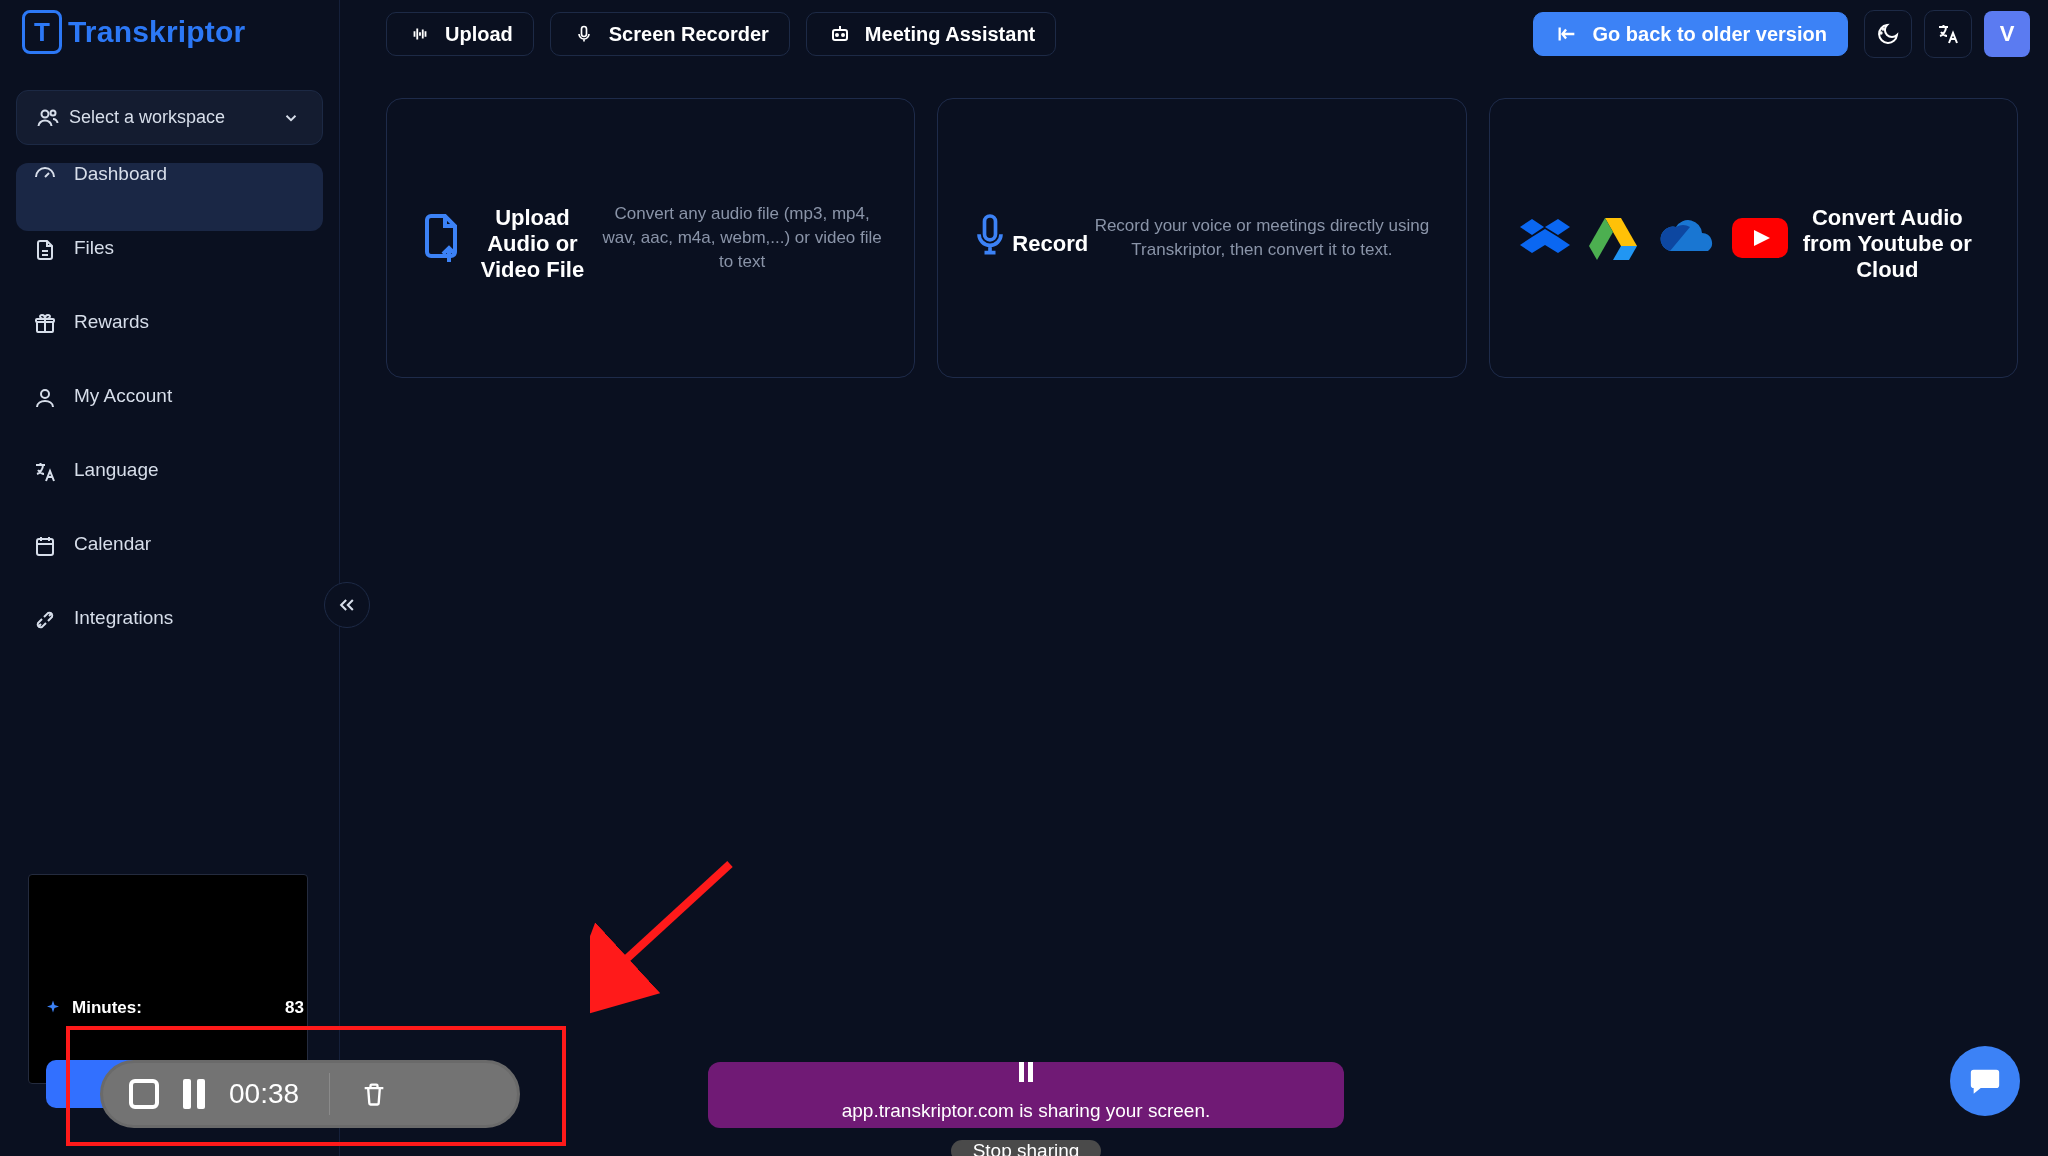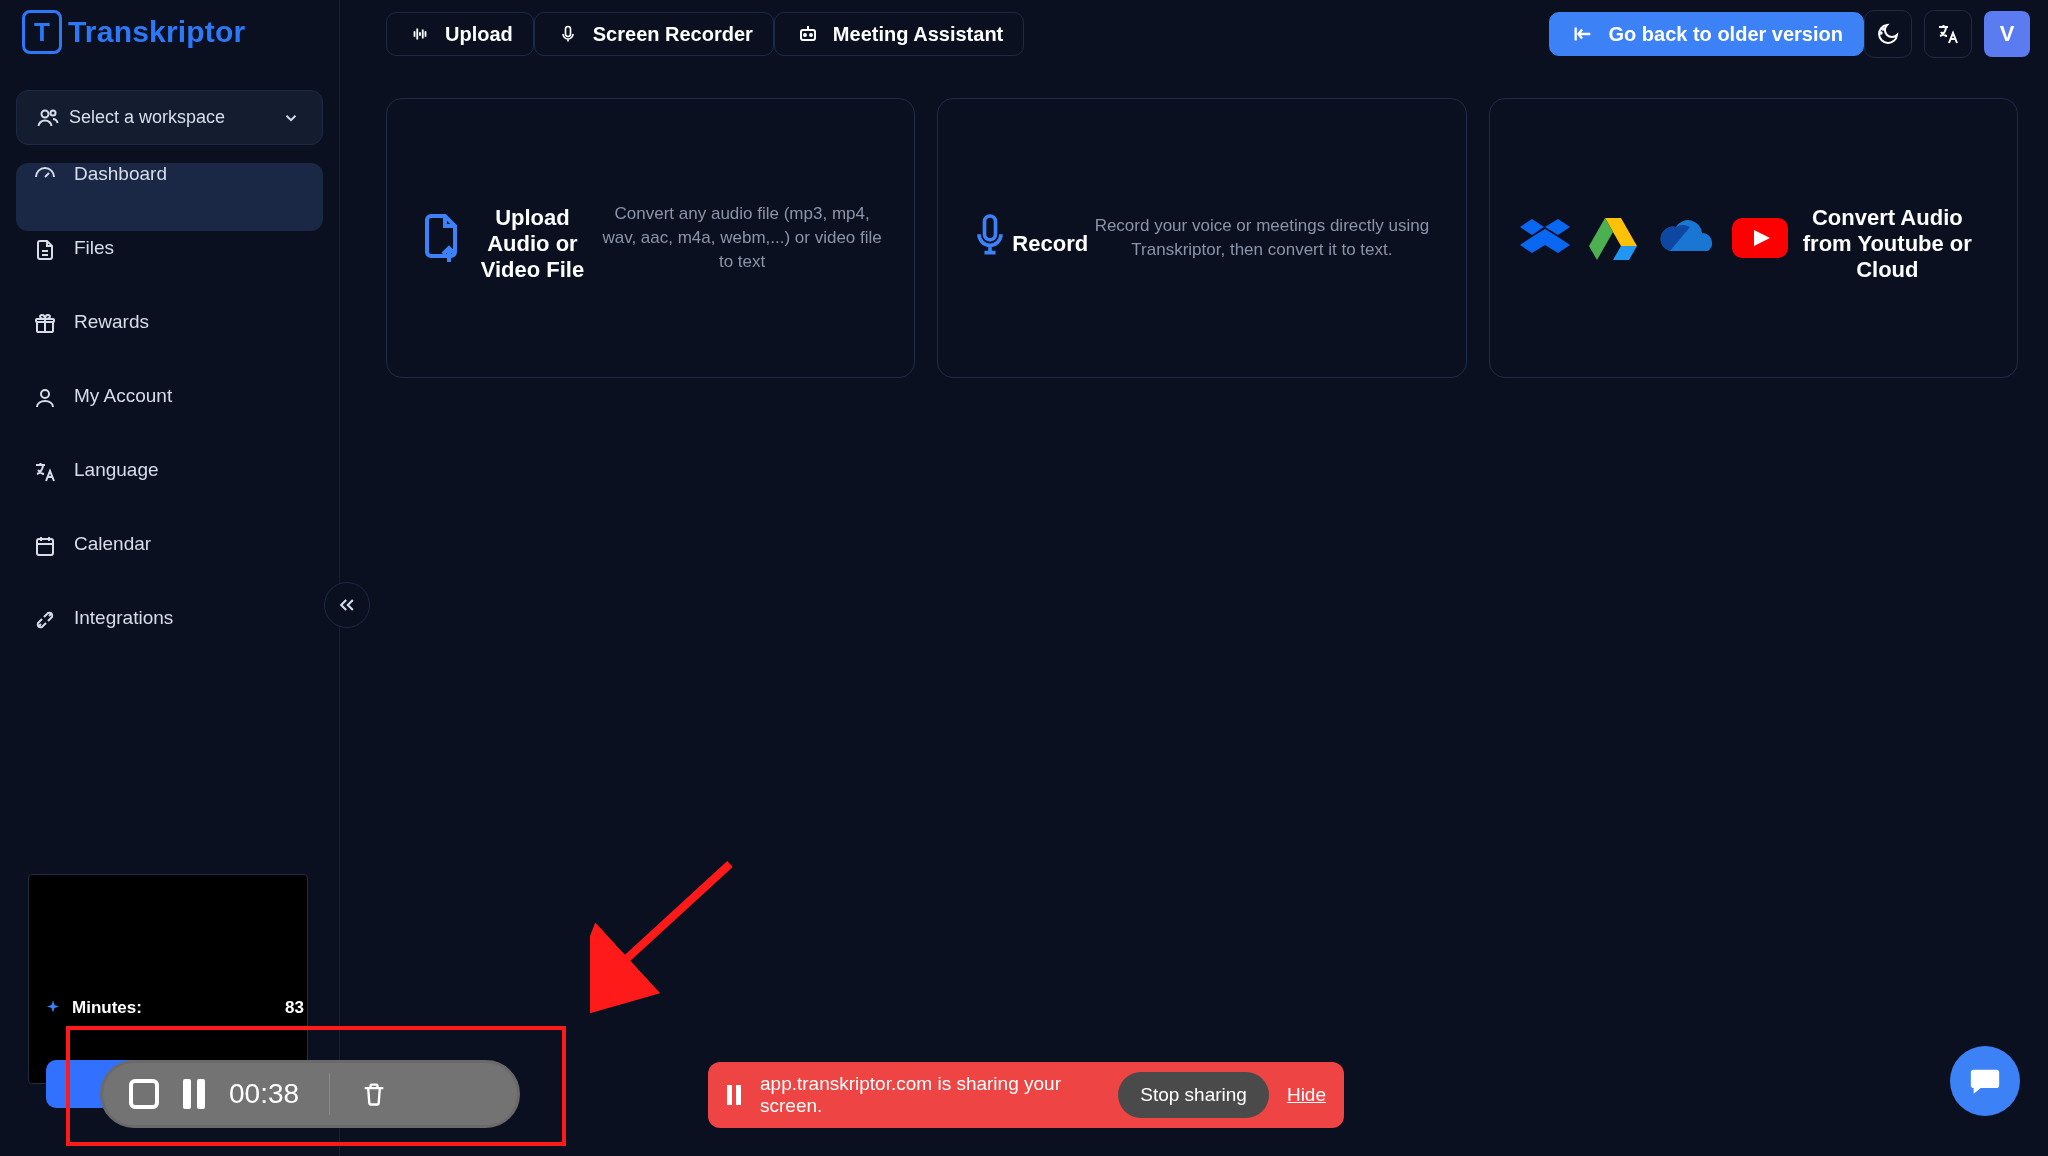--- a/index.html
+++ b/index.html
@@ -16,21 +16,21 @@
   .ws-select { margin: 0 16px 18px; height: 55px; background:#141c30; border:1px solid #1c2944; border-radius:12px; display:flex; align-items:center; padding:0 18px; justify-content:space-between; cursor:pointer;}
   .ws-select .left { display:flex; align-items:center; gap:8px; color:#d7deea; font-size:18px; font-weight:500;}
   .nav { margin: 0 16px; display:flex; flex-direction:column; gap:6px;}
   .nav-item { height:68px; border-radius:12px; display:flex; align-items:flex-start; gap:16px; padding:0 16px; color:#d7deea; font-size:19px; font-weight:500; cursor:pointer;}
   .nav-item.active { background:#1a2745; }
   .icon { width:26px; height:26px; display:inline-flex; align-items:center; justify-content:center; }
   .collapse { position:absolute; left: 324px; top: 582px; width:46px; height:46px; border-radius:50%; background:#0a1020; border:1px solid #1d2a46; display:flex; align-items:center; justify-content:center; cursor:pointer; z-index:5;}
 
   
   .topbar { position:absolute; left: 386px; top: 8px; right: 18px; height: 52px; display:flex; align-items:center; }
-  .tbtn { height:44px; padding:0 20px; border:1px solid #1d2a46; border-radius:10px; display:flex; align-items:center; gap:12px; color:#fff; font-size:20px; font-weight:600; cursor:pointer;}
+  .tbtn { height:44px; padding:0 20px; border:1px solid #1d2a46; border-radius:10px; display:flex; align-items:center; gap:12px; color:#fff; font-size:20px; font-weight:600; margin-right:16px; cursor:pointer;}
   .tspacer { flex:1; }
   .tprimary { background:#3c82f6; border-color:#3c82f6; }
   .ticon { height:48px; width:48px; border:1px solid #1d2a46; border-radius:10px; display:flex; align-items:center; justify-content:center; margin-right:12px; cursor:pointer;}
   .avatar { height:46px; width:46px; border-radius:8px; background:#5b7bf1; display:flex; align-items:center; justify-content:center; font-size:22px; font-weight:600;}
 
   
   .cards { position:absolute; left:386px; top:98px; right:30px; display:flex; gap:22px;}
   .card { flex:1; height:280px; border:1px solid #1e2b4a; border-radius:16px; display:flex; align-items:center; justify-content:center; text-align:center; padding:0 30px; cursor:pointer;}
   .card-title { font-size:22px; font-weight:600; margin-top:24px; margin-bottom:12px;}
   .card-desc { font-size:17px; color:#8a94a8; line-height:1.4;}
@@ -45,21 +45,21 @@
   .redbox { position:absolute; left:66px; bottom:10px; width:500px; height:120px; border:4px solid #ff1a1a; pointer-events:none; z-index:30;}
   .recbar { position:absolute; left:100px; bottom:28px; width:420px; height:68px; border-radius:60px; background:#737373; border:3px solid #6a6a6a; display:flex; align-items:center; padding:0 26px; gap:24px; z-index:40;}
   .sq { width:30px; height:30px; border:4px solid #fff; border-radius:6px; cursor:pointer;}
   .pauseb { display:flex; gap:6px; cursor:pointer;}
   .pauseb span { width:8px; height:30px; background:#fff; border-radius:2px;}
   .rectime { font-size:28px; font-weight:500; color:#fff;}
   .vsep { width:1px; height:42px; background:#8a8a8a; margin:0 6px;}
   .trash { cursor:pointer; }
 
   
-  .sharebar { position:absolute; left:708px; bottom:28px; width:636px; height:66px; background:#ef4444; border-radius:12px; display:flex; align-items:center; padding:0 18px; gap:18px; font-size:19px; color:#fff; z-index:40;}
+  .sharebar { position:absolute; left:708px; bottom:28px; width:636px; height:66px; background:#701a75; border-radius:12px; display:flex; align-items:center; padding:0 18px; gap:18px; font-size:19px; color:#fff; z-index:40;flex-direction:column;}
   .stopbtn { background:#4a4a4a; height:46px; padding:0 22px; border-radius:30px; font-size:19px; cursor:pointer; display:flex; align-items:center;}
   .hidebtn { text-decoration:underline; cursor:pointer; font-size:19px;}
 
   
   .arrow { position:absolute; left:590px; top:854px; transform-origin: top left; z-index:35;}
 
   
   .fab { position:absolute; right:28px; bottom:40px; width:70px; height:70px; border-radius:50%; background:#3c82f6; display:flex; align-items:center; justify-content:center; cursor:pointer;}
 
   svg { display:block; }

